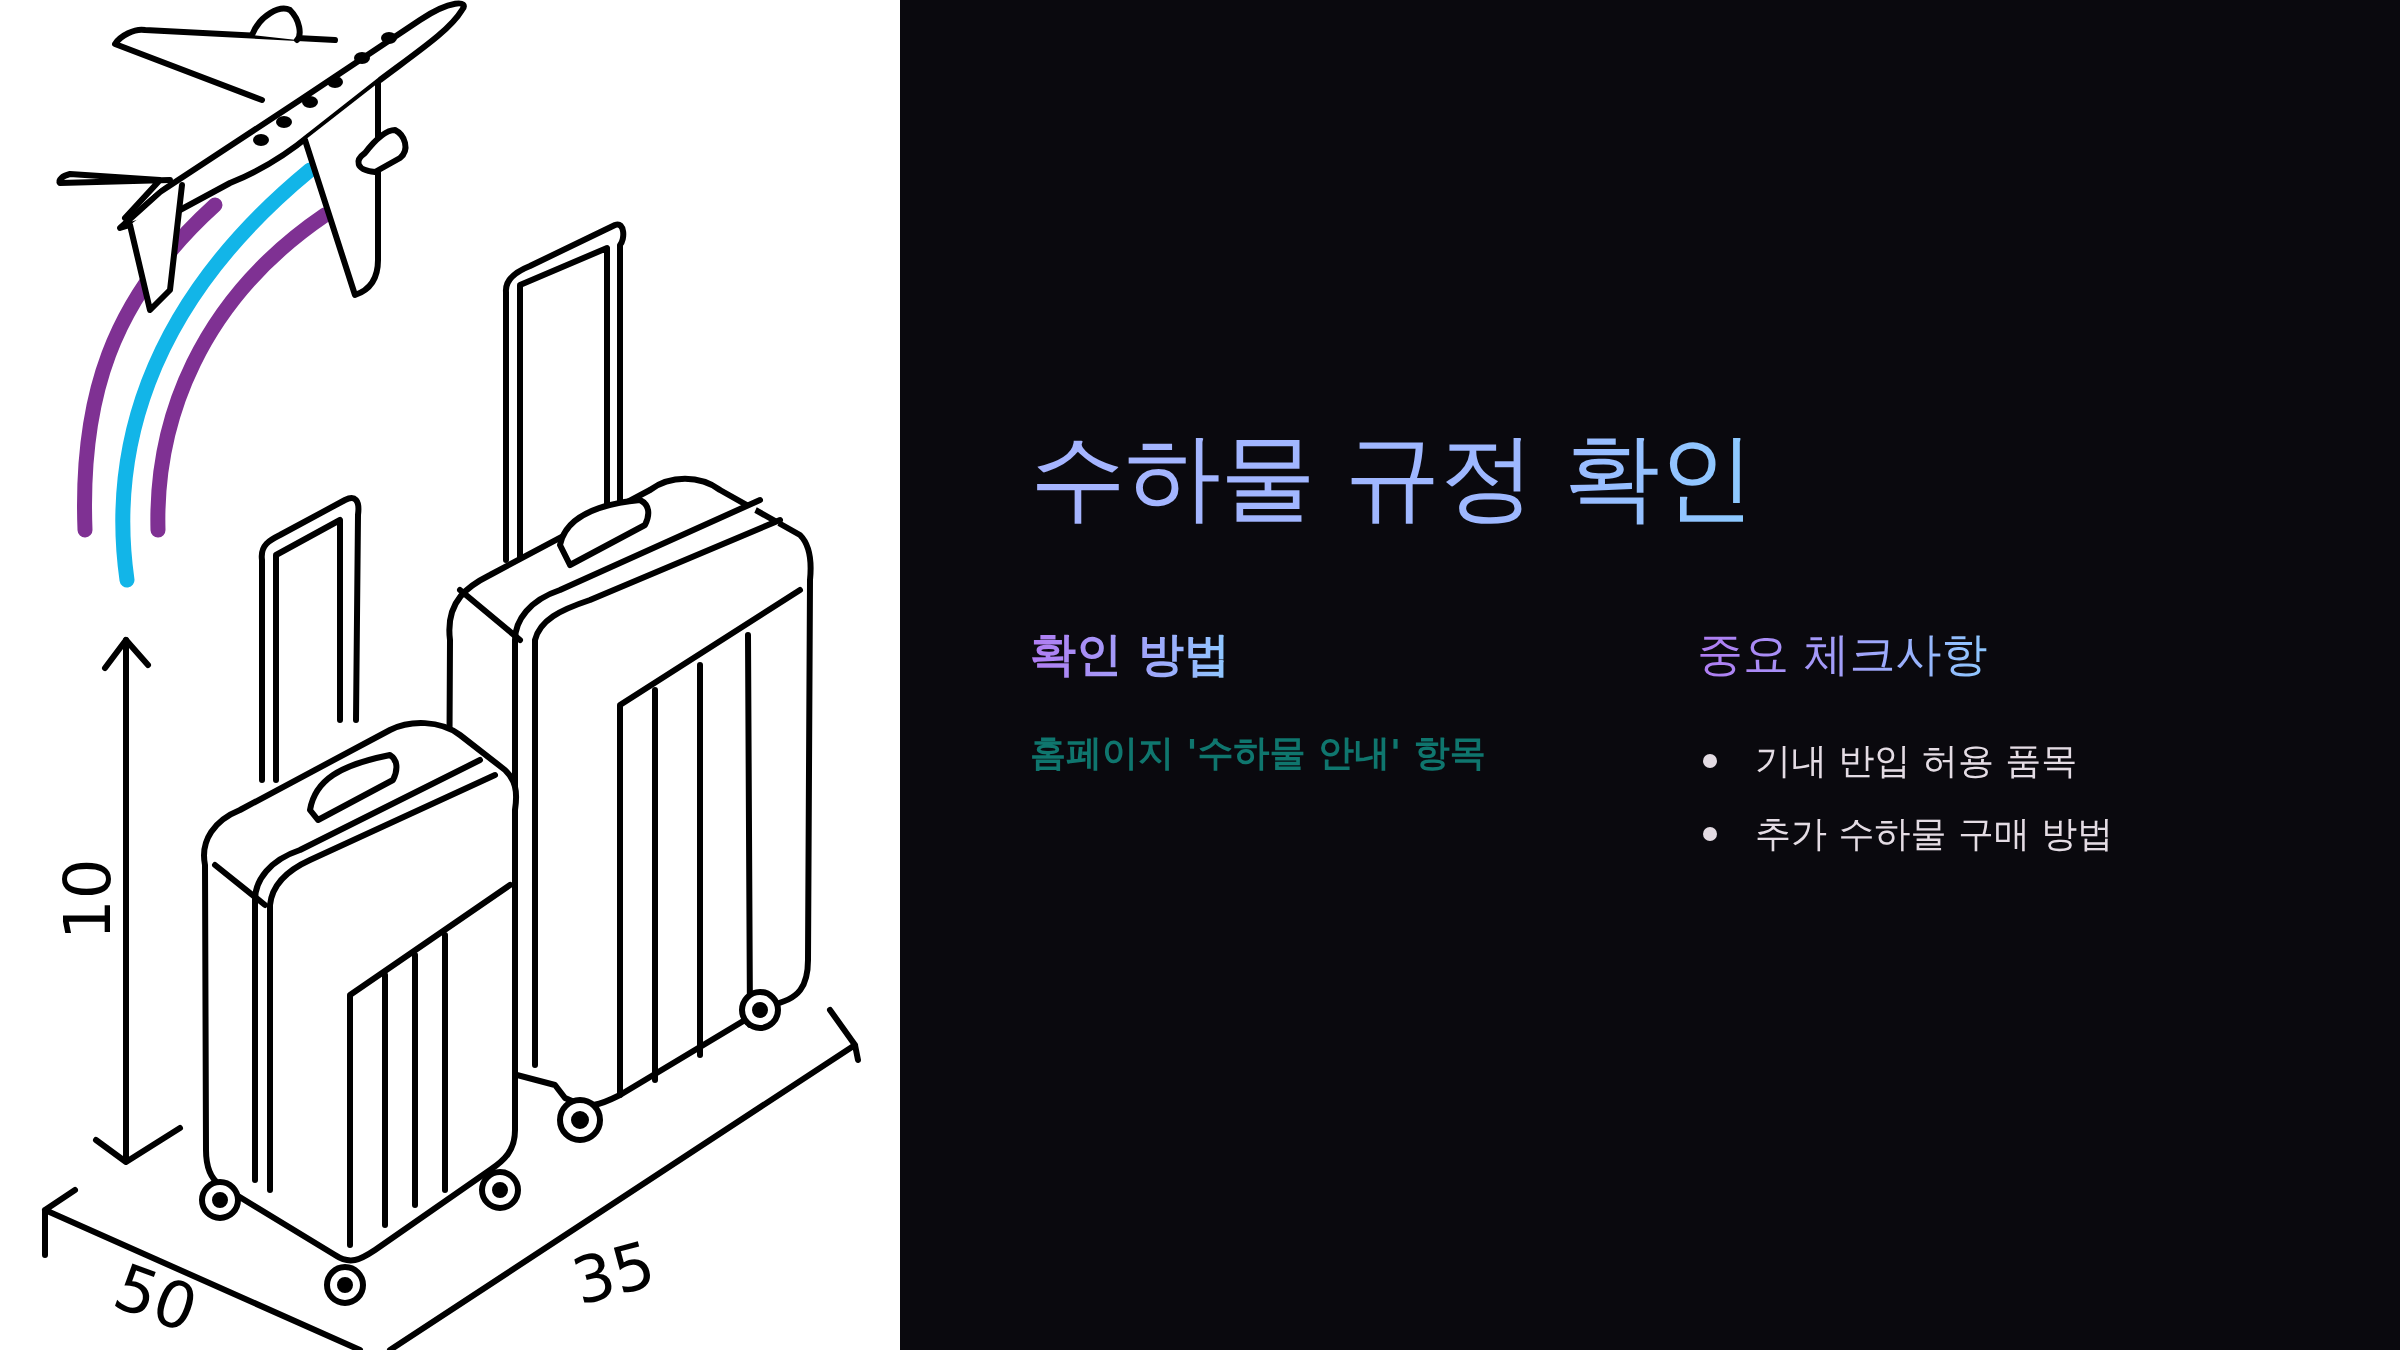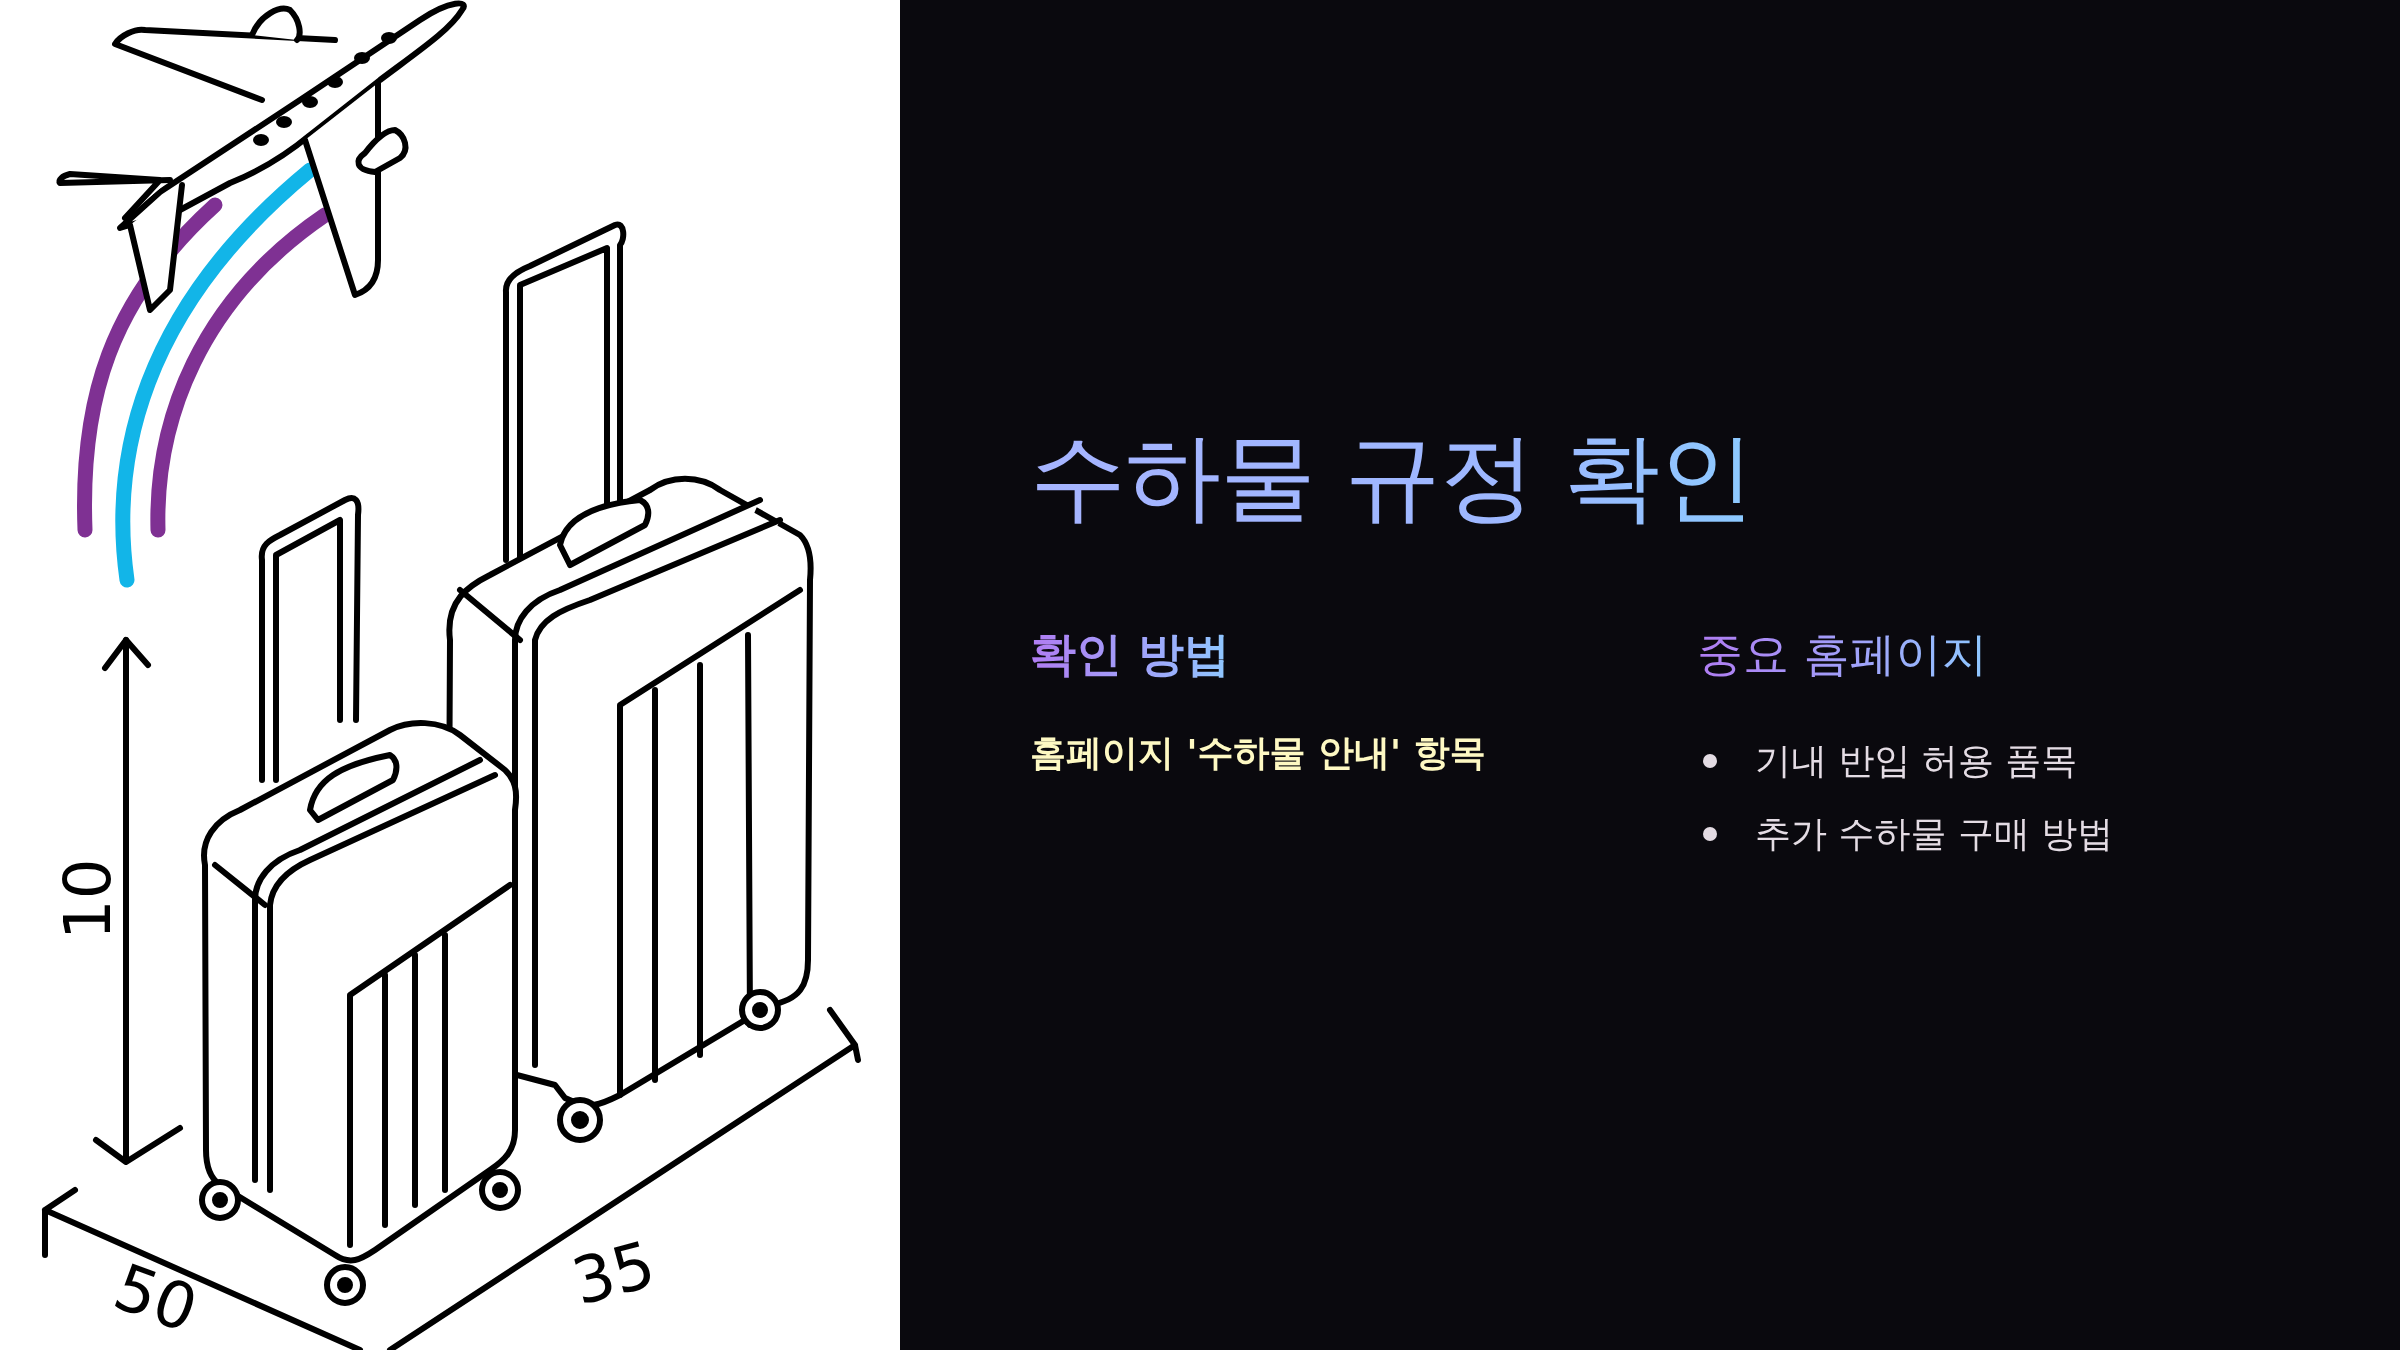--- a/index.html
+++ b/index.html
@@ -7,21 +7,21 @@
   .left { position:absolute; left:0; top:0; width:900px; height:1350px; background:#ffffff; overflow:hidden; }
   .left svg { position:absolute; left:0; top:0; }
   .right { position:absolute; left:900px; top:12px; width:1500px; height:1350px; background:#0a090e; }
   .title { position:absolute; left:130px; top:408px; font-size:96px; font-weight:400; letter-spacing:-1px; line-height:1.2;
            background:linear-gradient(90deg,#a6b4ff 0%,#9db8ff 70%,#8ccaff 100%); -webkit-background-clip:text; background-clip:text; color:transparent; white-space:nowrap; }
   .col { position:absolute; top:615px; }
   .col.c1 { left:130px; width:560px;font-weight:bold; }
   .col.c2 { left:797px; width:560px; }
   .sub { font-size:46px; line-height:1.2; white-space:nowrap; display:inline-block;
          background:linear-gradient(90deg,#b07cf2 0%,#9fa6fb 60%,#8ec8ff 100%); -webkit-background-clip:text; background-clip:text; color:transparent; }
-  .body-text { margin-top:48px; font-size:36px; color:#fef9c3; white-space:nowrap; line-height:1.3; }
+  .body-text { margin-top:48px; font-size:36px; color:#0f766e; white-space:nowrap; line-height:1.3; }
   ul.bullets { list-style:none; margin:42px 0 0 0; padding:0; }
   ul.bullets li { position:relative; font-size:36px; color:#e4dce4; line-height:73px; padding-left:58px; white-space:nowrap; }
   ul.bullets li .dot { position:absolute; left:6px; top:30px; width:14px; height:14px; border-radius:50%; background:#e4dce4; }
   .dim-label { font-family:"DejaVu Sans",sans-serif; font-size:64px; fill:#000; }
 </style>
 </head>
 <body>
 
 <div class="left">
   <svg width="900" height="1350" viewBox="0 0 900 1350" fill="none" stroke="#000" stroke-width="6" stroke-linecap="round" stroke-linejoin="round">
@@ -106,19 +106,19 @@
 
 <div class="right">
   <div class="title">수하물 규정 확인</div>
 
   <div class="col c1">
     <div class="sub">확인 방법</div>
     <div class="body-text">홈페이지 '수하물 안내' 항목</div>
   </div>
 
   <div class="col c2">
-    <div class="sub">중요 홈페이지</div>
+    <div class="sub">중요 체크사항</div>
     <ul class="bullets">
       <li><span class="dot"></span><span>기내 반입 허용 품목</span></li>
       <li><span class="dot"></span><span>추가 수하물 구매 방법</span></li>
     </ul>
   </div>
 </div>
 
 </body></html>

